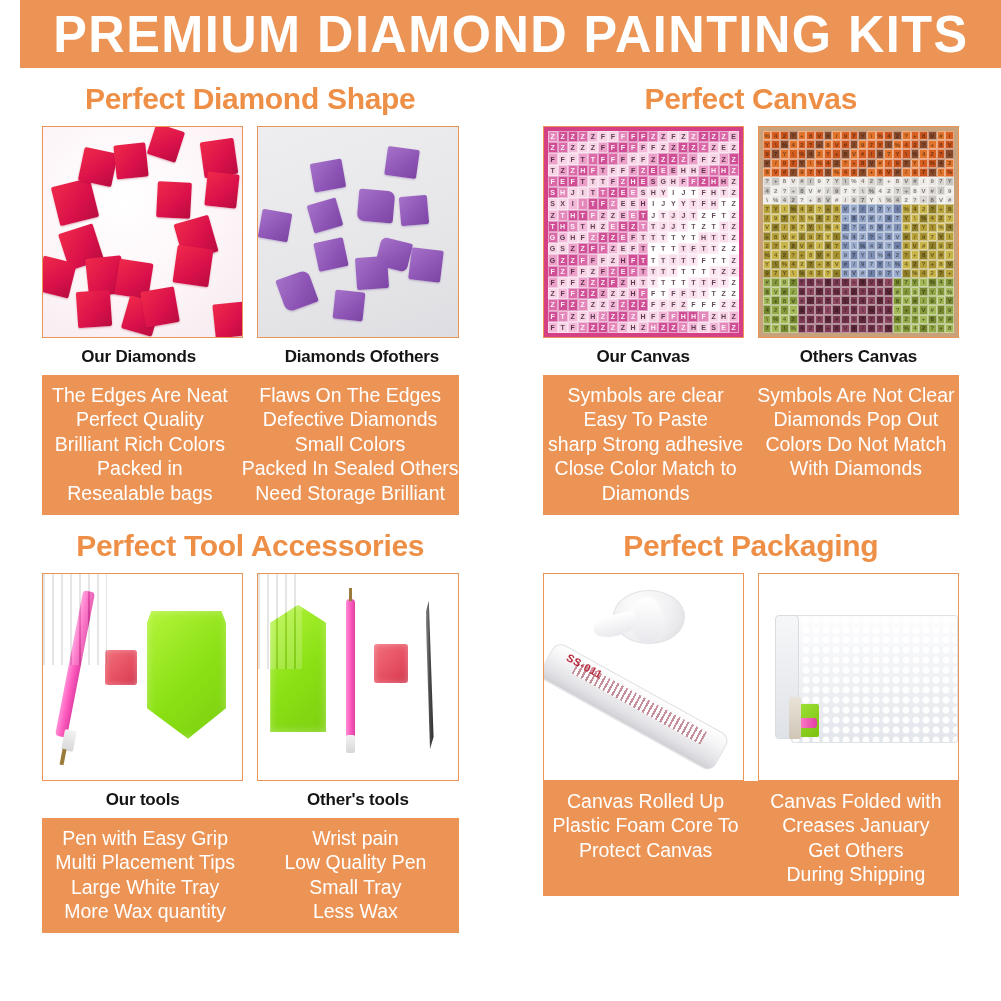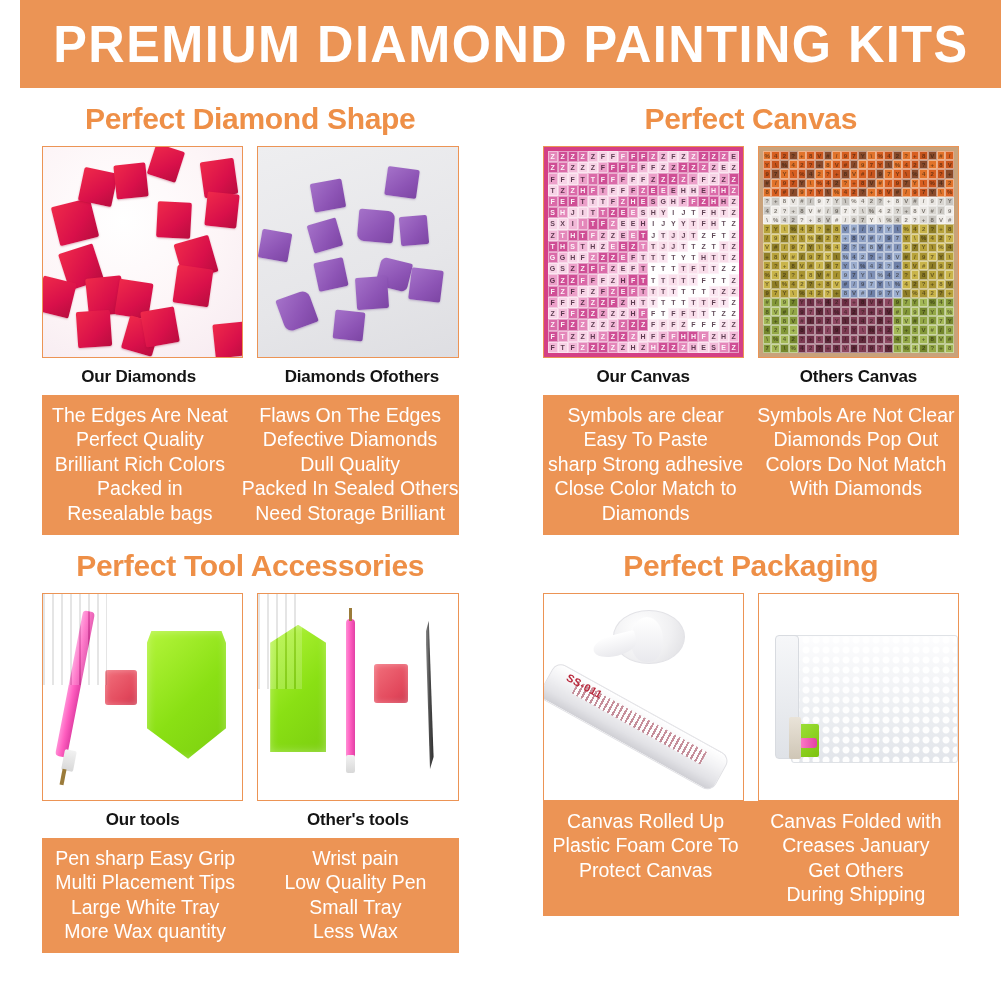--- a/index.html
+++ b/index.html
@@ -6,21 +6,21 @@
   body {
     width: 1001px; height: 1001px;
     background: #ffffff;
     font-family: "Liberation Sans", sans-serif;
     overflow: hidden;
   }
   .page { width: 1001px; height: 1001px; position: relative; background:#fff; }
 
   
   .header {
-    height: 88px;
+    height: 68px;
     background: #eb9455;
     display: flex; align-items: center; justify-content: center; margin-left: 20px;
   }
   .header-title {
     color: #ffffff;
     font-size: 52px;
     font-weight: bold;
     letter-spacing: 1.5px;
     font-family: "Liberation Sans Narrow","Liberation Sans", sans-serif;
     transform: scaleX(0.97);
@@ -203,21 +203,21 @@
         <div class="bullet-col">
           <span class="line">The Edges Are Neat</span>
           <span class="line">Perfect Quality</span>
           <span class="line">Brilliant Rich Colors</span>
           <span class="line">Packed in</span>
           <span class="line">Resealable bags</span>
         </div>
         <div class="bullet-col">
           <span class="line">Flaws On The Edges</span>
           <span class="line">Defective Diamonds</span>
-          <span class="line">Dull Quality</span>
+          <span class="line">Small Colors</span>
           <span class="line">Packed In Sealed Others</span>
           <span class="line">Need Storage Brilliant</span>
         </div>
       </div>
     </div>
 
     <div class="quad">
       <div class="quad-title">Perfect Canvas</div>
 
       <div class="pair">
@@ -1104,21 +1104,21 @@
           </div>
         </div>
       </div>
 
       <div class="caption" style="display: grid; grid-template-columns: 1fr 1fr; padding: 9px 42px 8px; column-gap: 14px;">
           <span>Our tools</span>
           <span>Other's tools</span>
         </div>
       <div class="bullets">
         <div class="bullet-col">
-          <span class="line">Pen sharp Easy Grip</span>
+          <span class="line">Pen with Easy Grip</span>
           <span class="line">Multi Placement Tips</span>
           <span class="line">Large White Tray</span>
           <span class="line">More Wax quantity</span>
         </div>
         <div class="bullet-col">
           <span class="line">Wrist pain</span>
           <span class="line">Low Quality Pen</span>
           <span class="line">Small Tray</span>
           <span class="line">Less Wax</span>
         </div>

